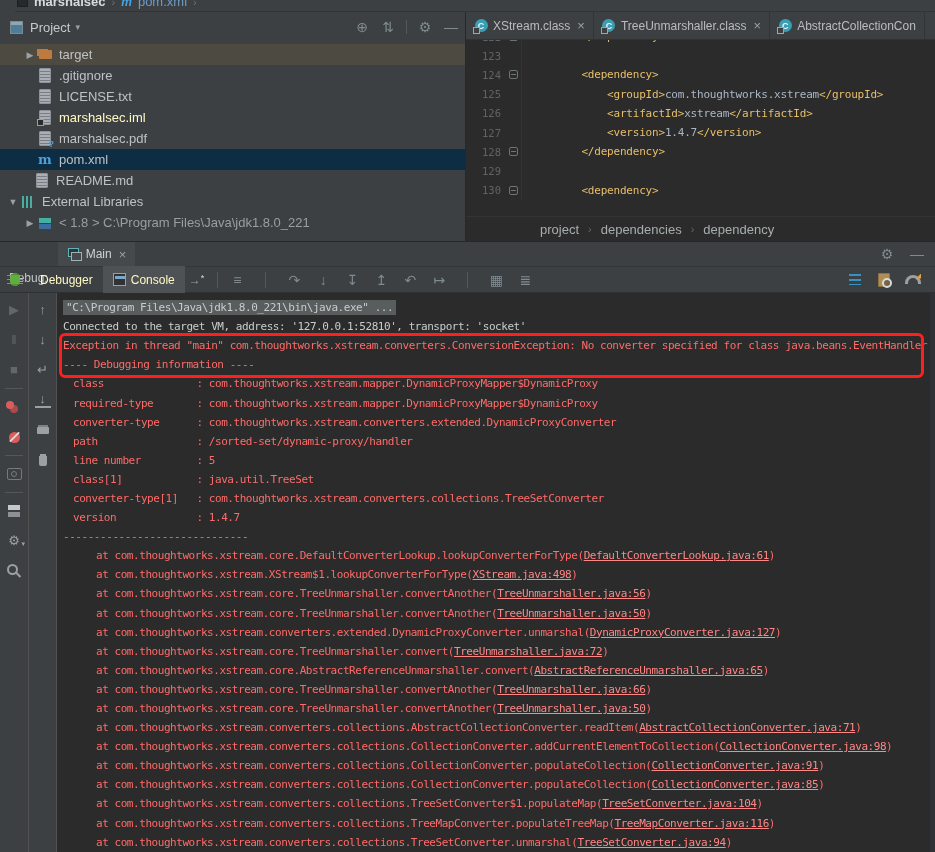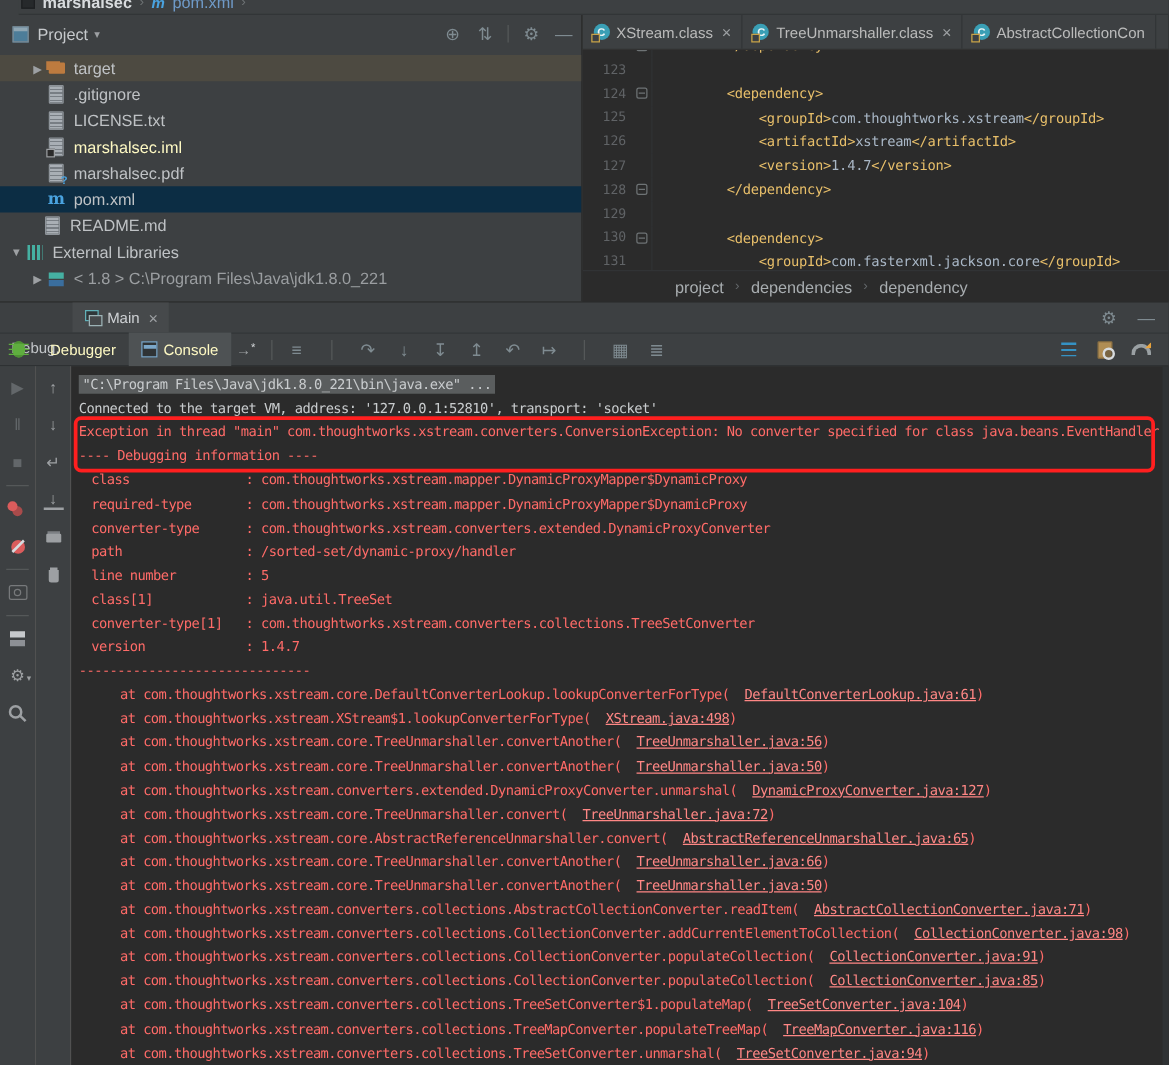--- a/index.html
+++ b/index.html
@@ -148,21 +148,21 @@
 
   
   .console { flex:1; background:#2b2b2b; position:relative; overflow:hidden;
              font-family:"DejaVu Sans Mono", monospace; font-size:11px; letter-spacing:-0.45px;
              padding:5px 0 0 6px; }
   .cline { height:19.1px; white-space:pre; display:flex; align-items:center; color:#c9ccce; }
   .cline.kv { padding-left:10px; }
   .cline.at { padding-left:33px; }
   .err { color:#ff6b68; }
   .cmdtext { background:#5a5d5e; color:#c9ccce; padding:1px 3px; }
-  .stack-link { color:#ff8785; text-decoration:underline;margin-left:12px; }
+  .stack-link { color:#ff8785; text-decoration:underline; }
   .red-box { position:absolute; left:2px; top:40px; right:11px; height:45px;
              border:3px solid #ff1f1f; border-radius:6px; pointer-events:none; }
   .console-scroll { position:absolute; right:0; top:0; bottom:0; width:5px; background:#2f3234; }
 </style>
 </head>
 <body>
 
 <div class="app">
 
   <div class="titlebar">
@@ -260,21 +260,20 @@
         <div class="code-lines" id="code-lines">
             <div class="eline"><span class="lnum">122</span><span class="foldcol"><span class="fold"></span></span><span class="codetext"><span class="seg-tag">        &lt;/dependency&gt;</span></span></div>
             <div class="eline"><span class="lnum">123</span><span class="foldcol"></span><span class="codetext"></span></div>
             <div class="eline"><span class="lnum">124</span><span class="foldcol"><span class="fold"></span></span><span class="codetext"><span class="seg-tag">        &lt;dependency&gt;</span></span></div>
             <div class="eline"><span class="lnum">125</span><span class="foldcol"></span><span class="codetext"><span class="seg-tag">            &lt;groupId&gt;</span><span class="seg-text">com.thoughtworks.xstream</span><span class="seg-tag">&lt;/groupId&gt;</span></span></div>
             <div class="eline"><span class="lnum">126</span><span class="foldcol"></span><span class="codetext"><span class="seg-tag">            &lt;artifactId&gt;</span><span class="seg-text">xstream</span><span class="seg-tag">&lt;/artifactId&gt;</span></span></div>
             <div class="eline"><span class="lnum">127</span><span class="foldcol"></span><span class="codetext"><span class="seg-tag">            &lt;version&gt;</span><span class="seg-text">1.4.7</span><span class="seg-tag">&lt;/version&gt;</span></span></div>
             <div class="eline"><span class="lnum">128</span><span class="foldcol"><span class="fold"></span></span><span class="codetext"><span class="seg-tag">        &lt;/dependency&gt;</span></span></div>
             <div class="eline"><span class="lnum">129</span><span class="foldcol"></span><span class="codetext"></span></div>
             <div class="eline"><span class="lnum">130</span><span class="foldcol"><span class="fold"></span></span><span class="codetext"><span class="seg-tag">        &lt;dependency&gt;</span></span></div>
-            <div class="eline"><span class="lnum">131</span><span class="foldcol"></span><span class="codetext"><span class="seg-tag">            &lt;groupId&gt;</span><span class="seg-text">com.fasterxml.jackson.core</span><span class="seg-tag">&lt;/groupId&gt;</span></span></div>
           </div>
       </div>
       <div class="crumbs" id="editor-crumbs">
           <span class="crumb">project</span>
           <span class="crumb-sep">›</span>
           <span class="crumb">dependencies</span>
           <span class="crumb-sep">›</span>
           <span class="crumb">dependency</span>
         </div>
     </div>

